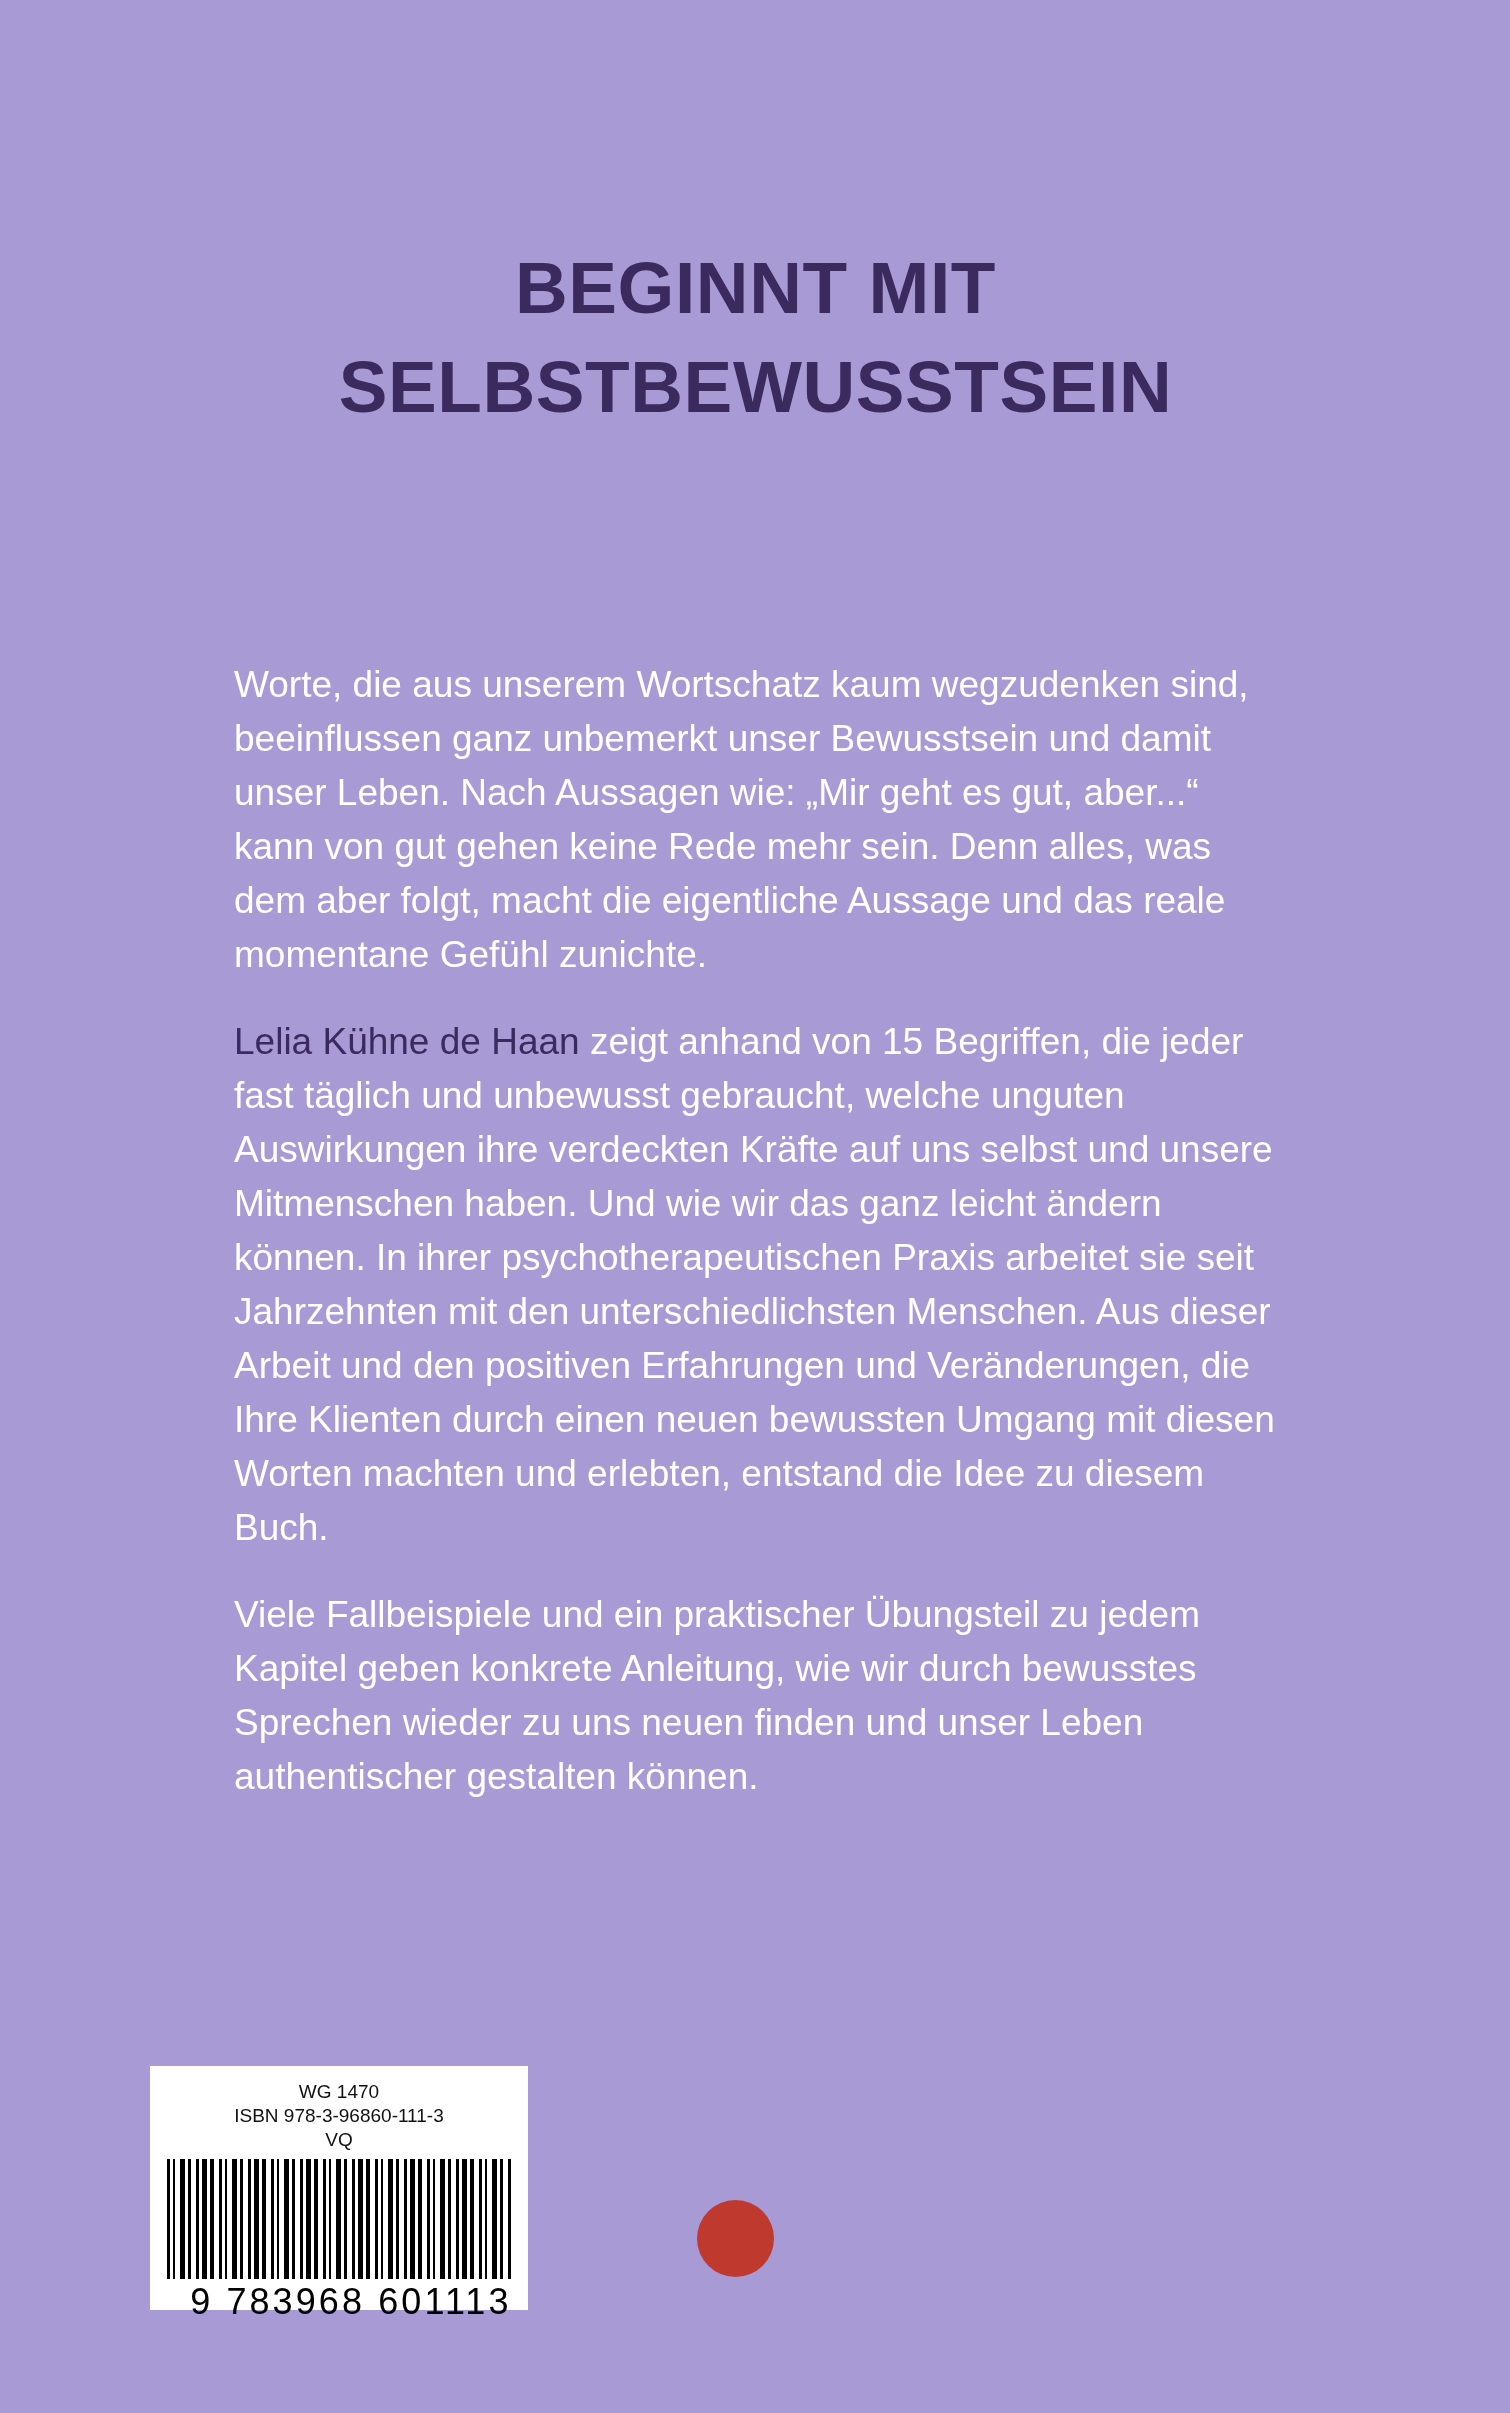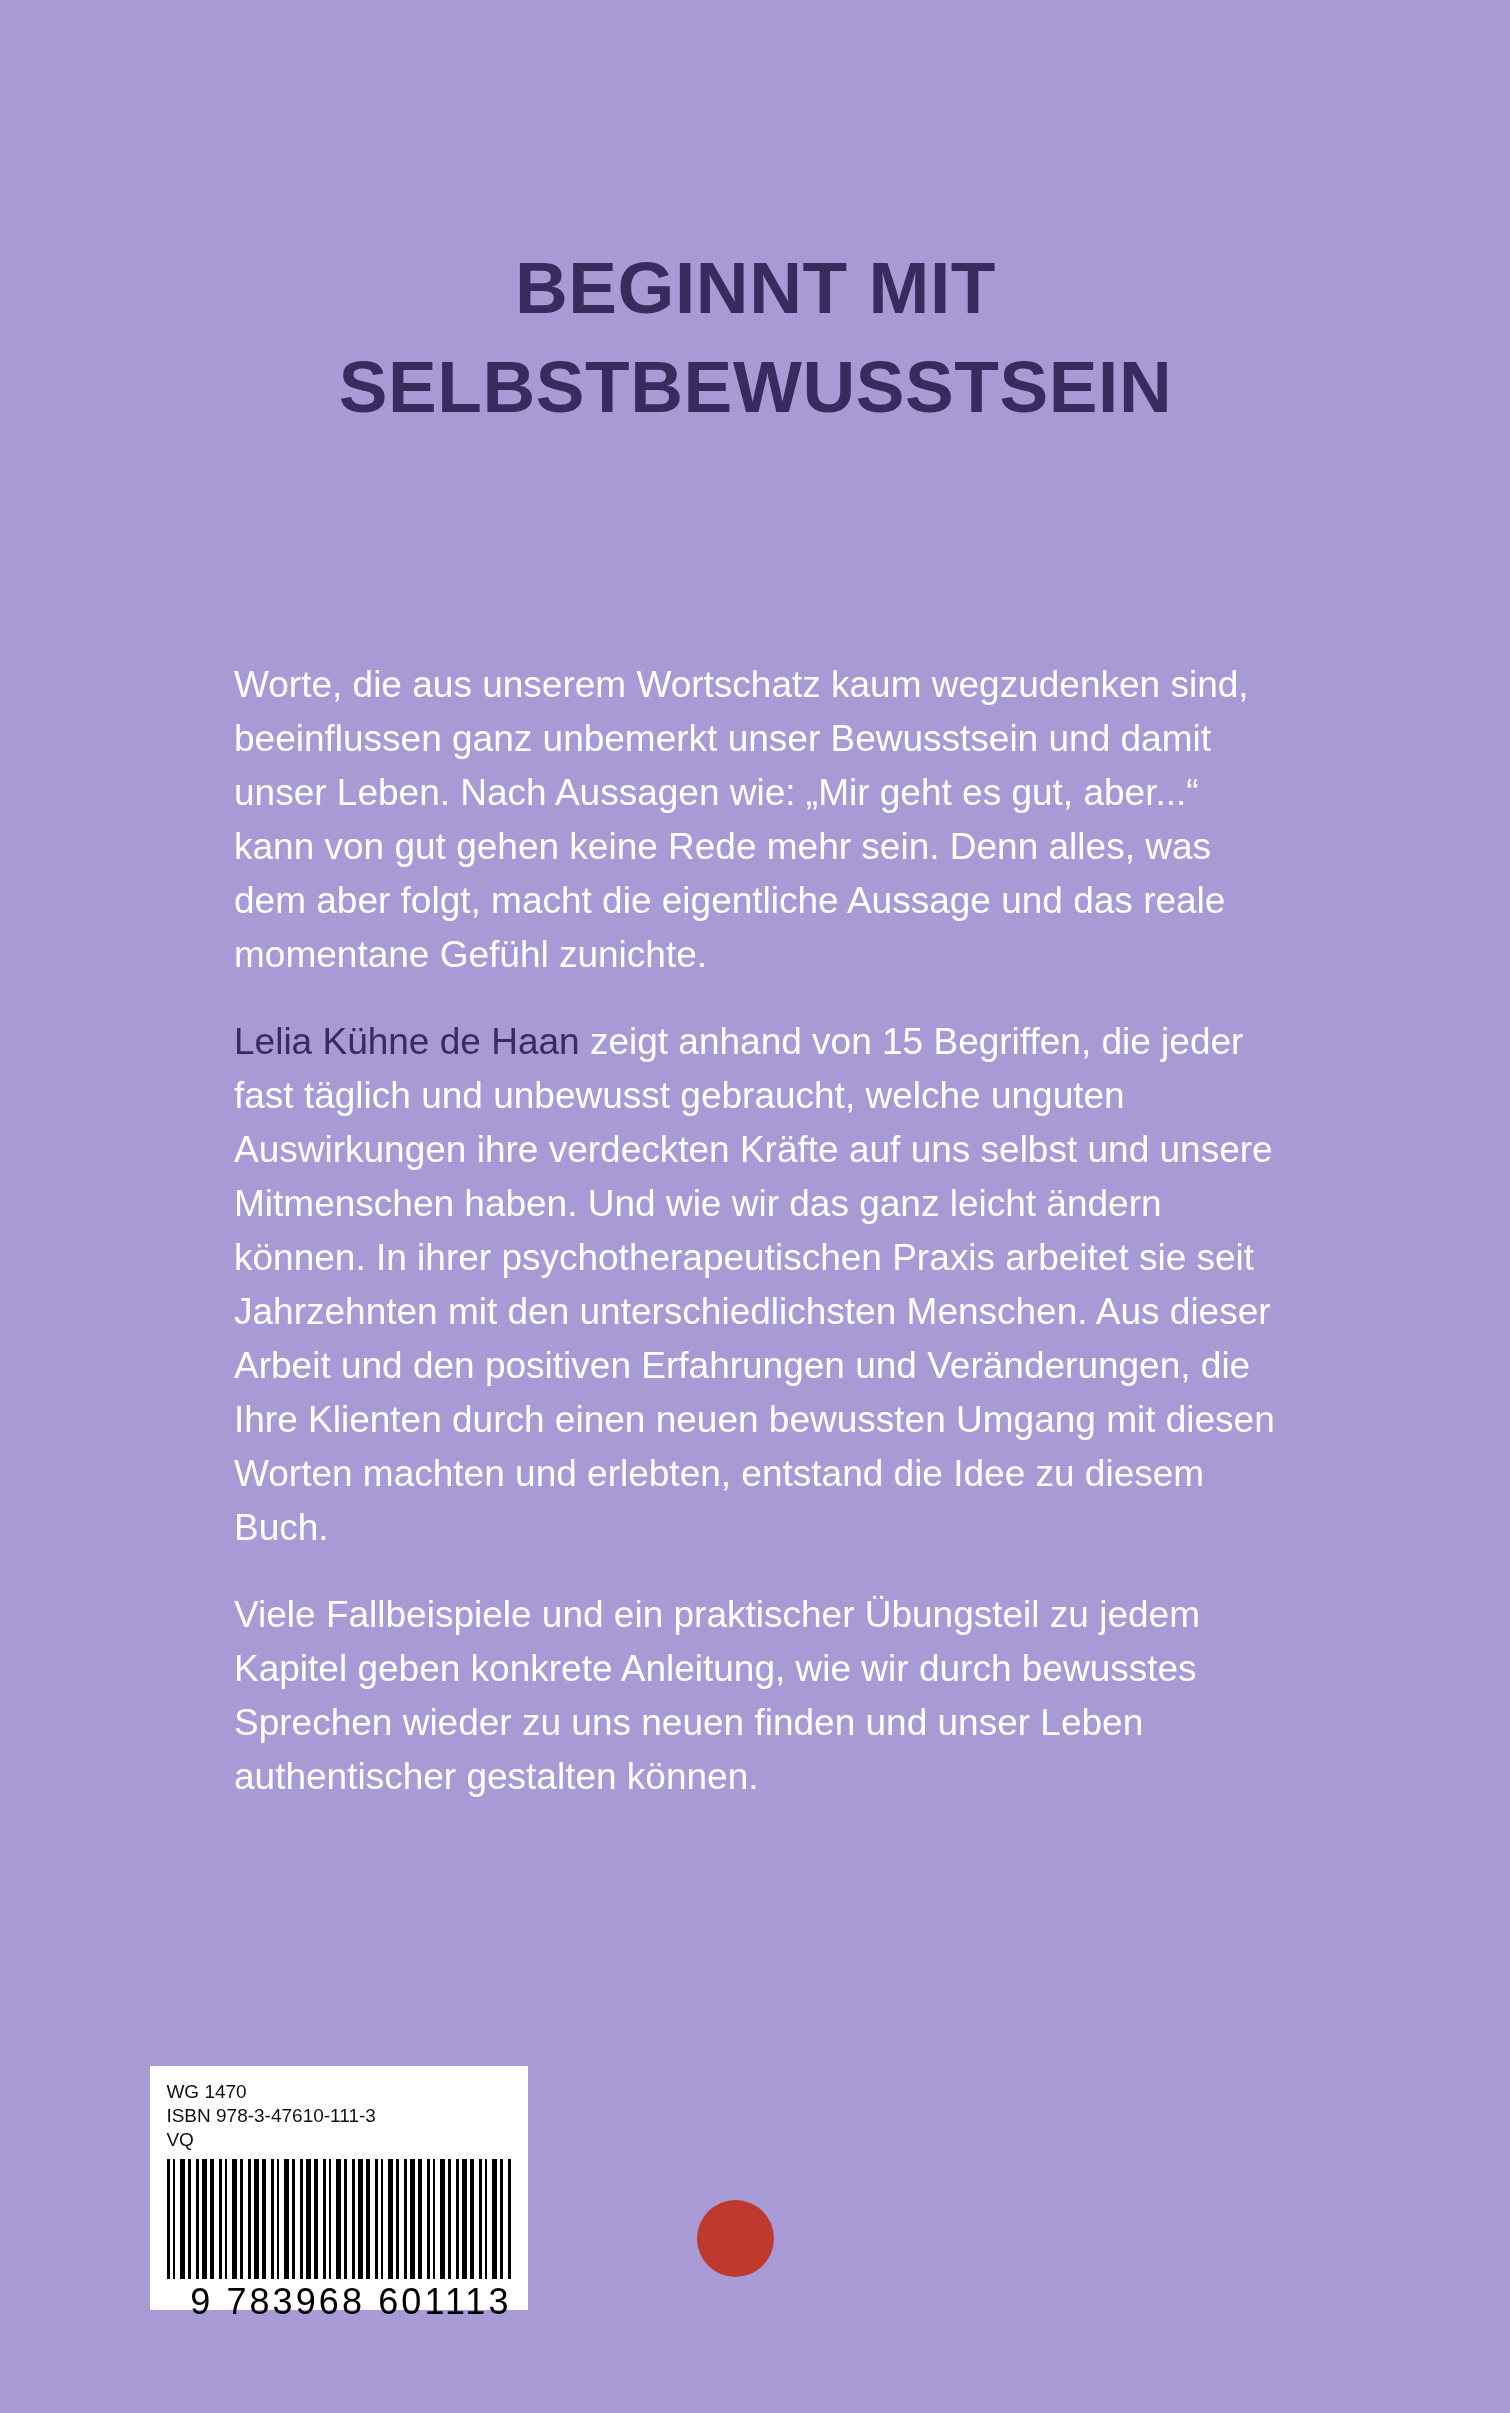--- a/index.html
+++ b/index.html
@@ -68,20 +68,21 @@
     background: #ffffff;
     box-sizing: border-box;
     padding: 14px 16.4px 11.3px 16.4px;
   }
   .barcode-meta {
     color: #111111;
     font-family: "Liberation Sans", sans-serif;
     font-size: 19px;
     line-height: 1.25;
     margin-bottom: 7.6px;
+    text-align: center;
   }
   .barcode-bars {
     width: 344px;
     height: 120px;
     background-image: repeating-linear-gradient(
       to right,
       #000 0px, #000 3.1px, #fff 3.1px, #fff 6.3px,
       #000 6.3px, #000 8.2px, #fff 8.2px, #fff 13.2px,
       #000 13.2px, #000 18px, #fff 18px, #fff 21.4px,
       #000 21.4px, #000 24px, #fff 24px, #fff 29px,
@@ -141,21 +142,21 @@
 
   <div class="blurb">
     <p>Worte, die aus unserem Wortschatz kaum wegzudenken sind, beeinflussen ganz unbemerkt unser Bewusstsein und damit unser Leben. Nach Aussagen wie: „Mir geht es gut, aber...“ kann von gut gehen keine Rede mehr sein. Denn alles, was dem aber folgt, macht die eigentliche Aussage und das reale momentane Gefühl zunichte.</p>
     <p><span class="author">Lelia Kühne de Haan</span><span> zeigt anhand von 15 Begriffen, die jeder fast täglich und unbewusst gebraucht, welche unguten Auswirkungen ihre verdeckten Kräfte auf uns selbst und unsere Mitmenschen haben. Und wie wir das ganz leicht ändern können. In ihrer psychotherapeutischen Praxis arbeitet sie seit Jahrzehnten mit den unterschiedlichsten Menschen. Aus dieser Arbeit und den positiven Erfahrungen und Veränderungen, die Ihre Klienten durch einen neuen bewussten Umgang mit diesen Worten machten und erlebten, entstand die Idee zu diesem Buch.</span></p>
     <p>Viele Fallbeispiele und ein praktischer Übungsteil zu jedem Kapitel geben konkrete Anleitung, wie wir durch bewusstes Sprechen wieder zu uns neuen finden und unser Leben authentischer gestalten können.</p>
   </div>
 
   <div class="barcode-block">
     <div class="barcode-meta">
       <div>WG 1470</div>
-      <div>ISBN 978-3-47610-111-3</div>
+      <div>ISBN 978-3-96860-111-3</div>
       <div>VQ</div>
     </div>
     <div class="barcode-bars"></div>
     <div class="barcode-number">9 783968 601113</div>
   </div>
 
   <div class="publisher">
     <span class="dot"></span>
   </div>
 

